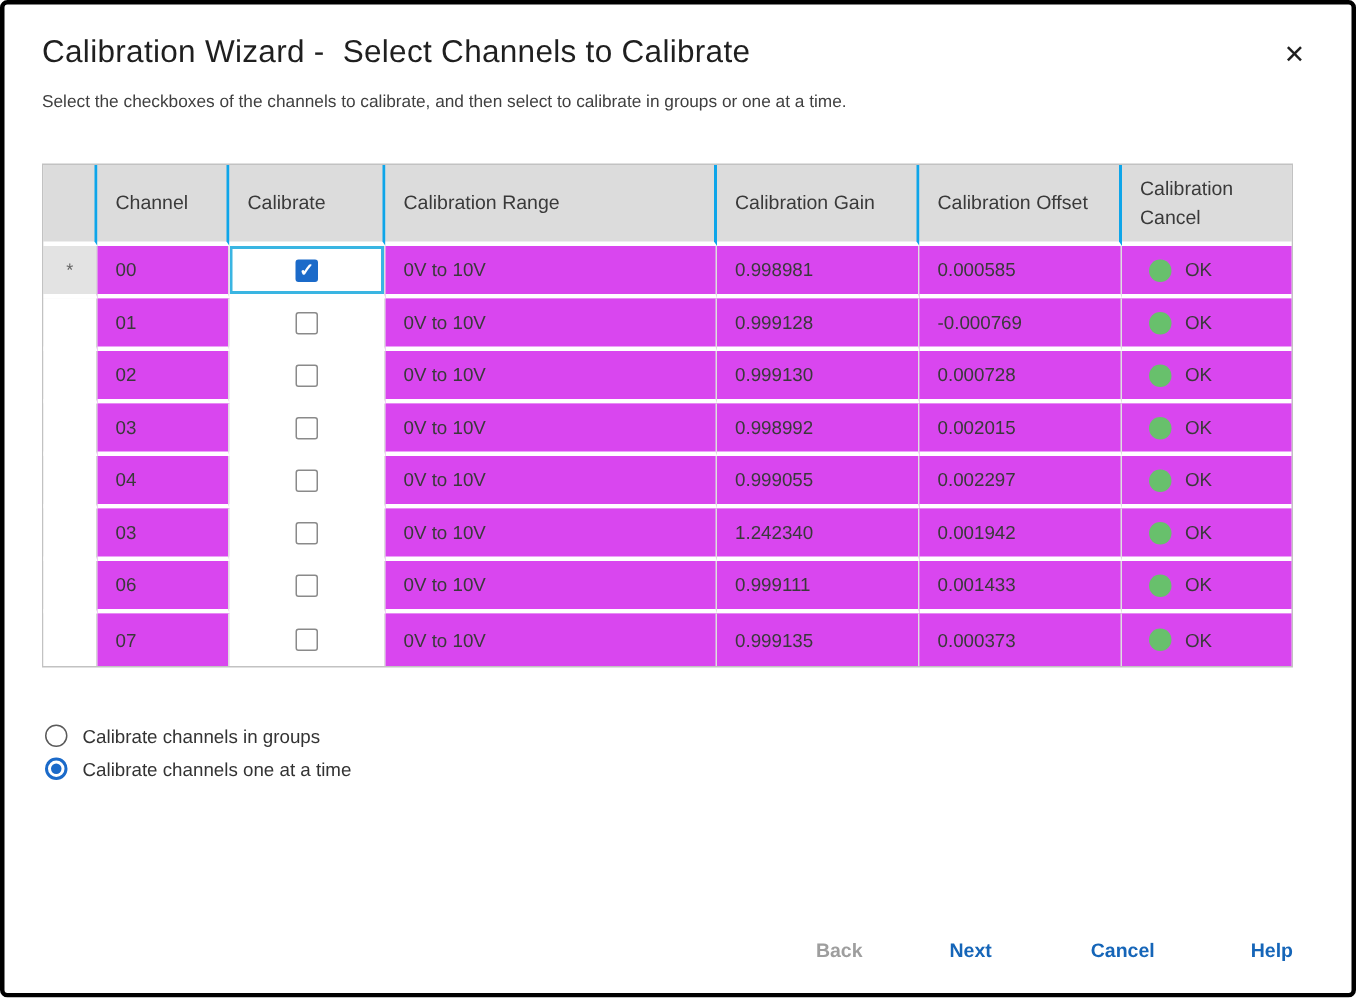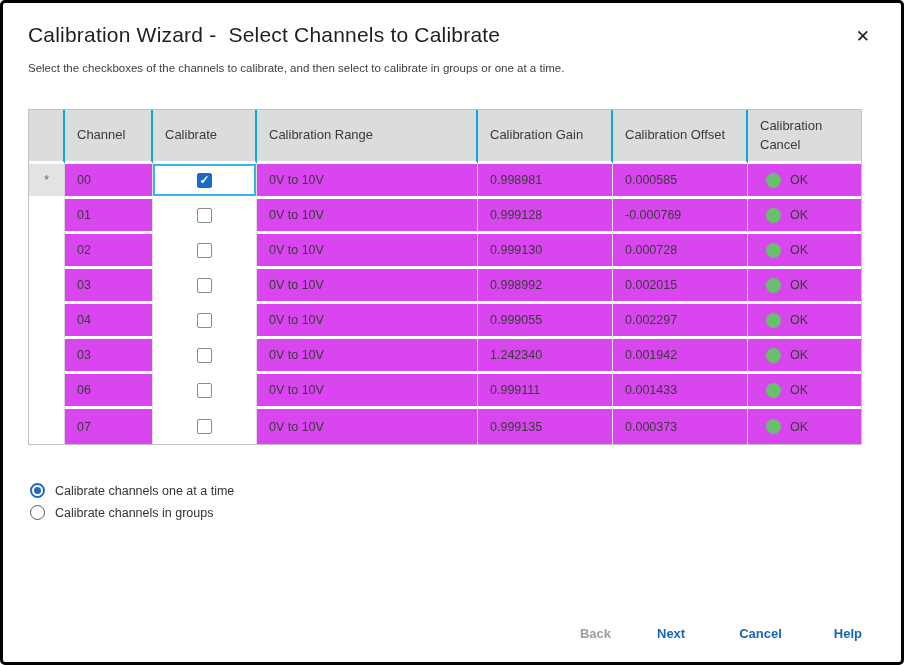--- a/index.html
+++ b/index.html
@@ -104,21 +104,21 @@
   }
   .option.selected .radio { border: 2px solid var(--accent); }
   .option.selected .radio::after {
     content: ""; position: absolute; left: 2px; top: 2px;
     width: 7px; height: 7px; border-radius: 50%; background: var(--accent);
   }
   .option-label { font-size: 12.5px; color: #333; }
   
   .footer {
     position: absolute; right: 25px; bottom: 10px;
-    display: flex; align-items: center; gap: 6px;
+    display: flex; align-items: center; gap: 18px;
   }
   .footer button {
     background: transparent; border: none; cursor: pointer;
     font-family: "Liberation Sans", sans-serif;
     font-size: 13px; font-weight: 600;
     padding: 11px 14px;
   }
   .btn-back { color: #9e9e9e; }
   .btn-next { background: var(--next-bg); color: var(--link-blue); padding: 11px 26px !important; }
   .btn-cancel, .btn-help { color: var(--link-blue); }
@@ -284,27 +284,27 @@
         <span class="status-wrap">
           <span class="status-dot"></span>
           <span>OK</span>
         </span>
       </td>
     </tr>
       </tbody>
   </table>
 
   <div class="options">
+    <div class="option">
+      <span class="radio"></span>
+      <span class="option-label">Calibrate channels in groups</span>
+    </div>
     <div class="option selected">
       <span class="radio"></span>
       <span class="option-label">Calibrate channels one at a time</span>
-    </div>
-    <div class="option">
-      <span class="radio"></span>
-      <span class="option-label">Calibrate channels in groups</span>
     </div>
   </div>
 
   <div class="footer">
     <button class="btn-back" disabled="">Back</button>
     <button class="btn-next">Next</button>
     <button class="btn-cancel">Cancel</button>
     <button class="btn-help">Help</button>
   </div>
 

